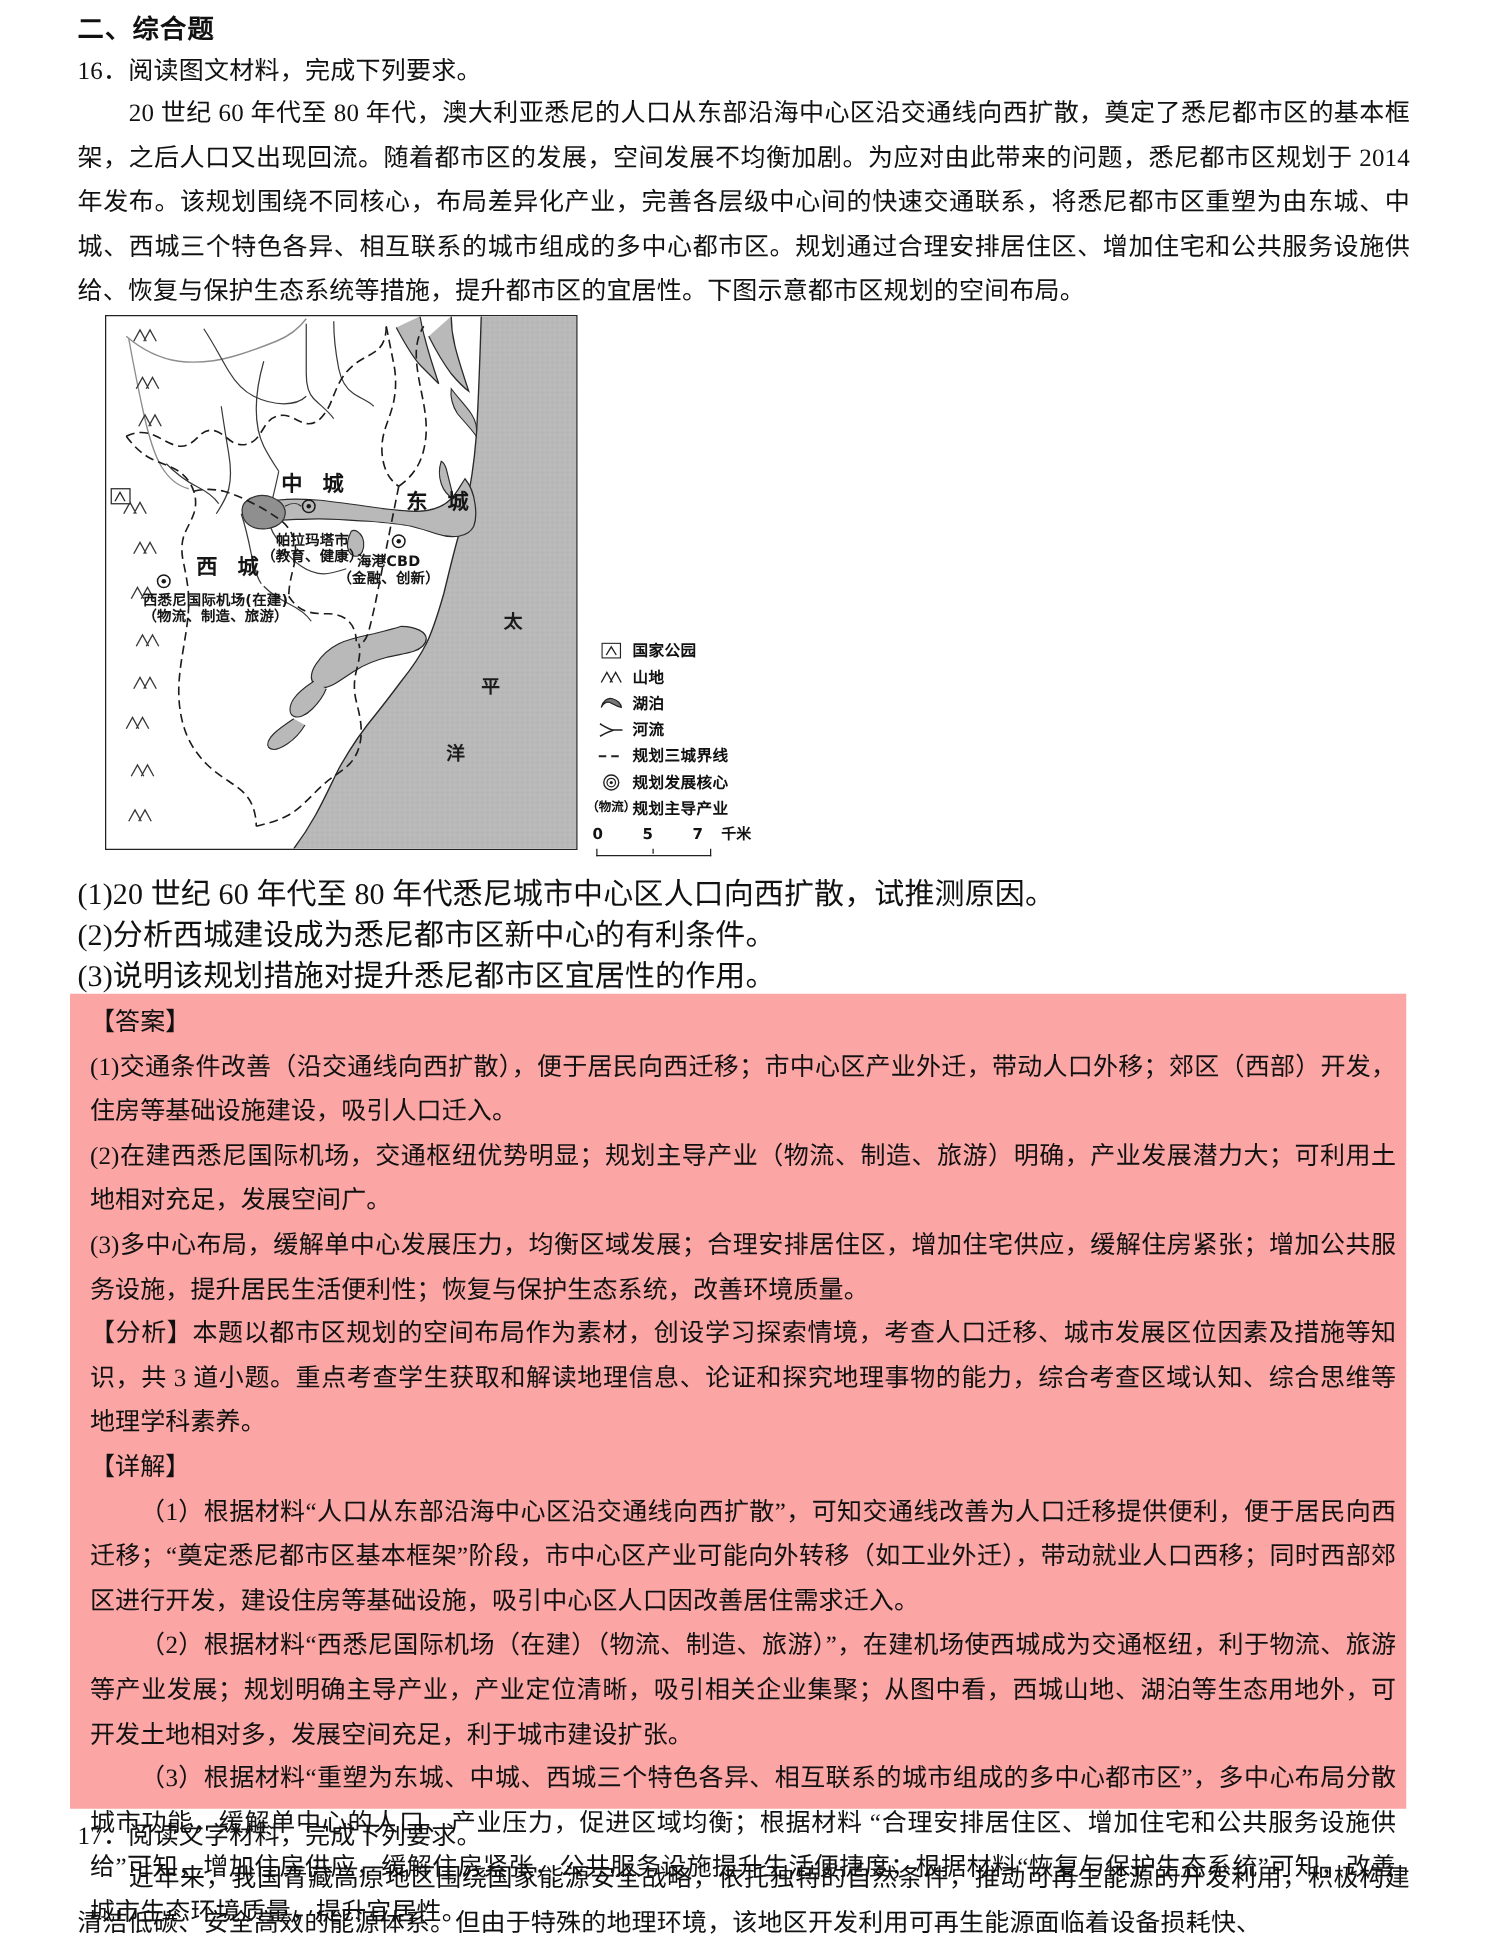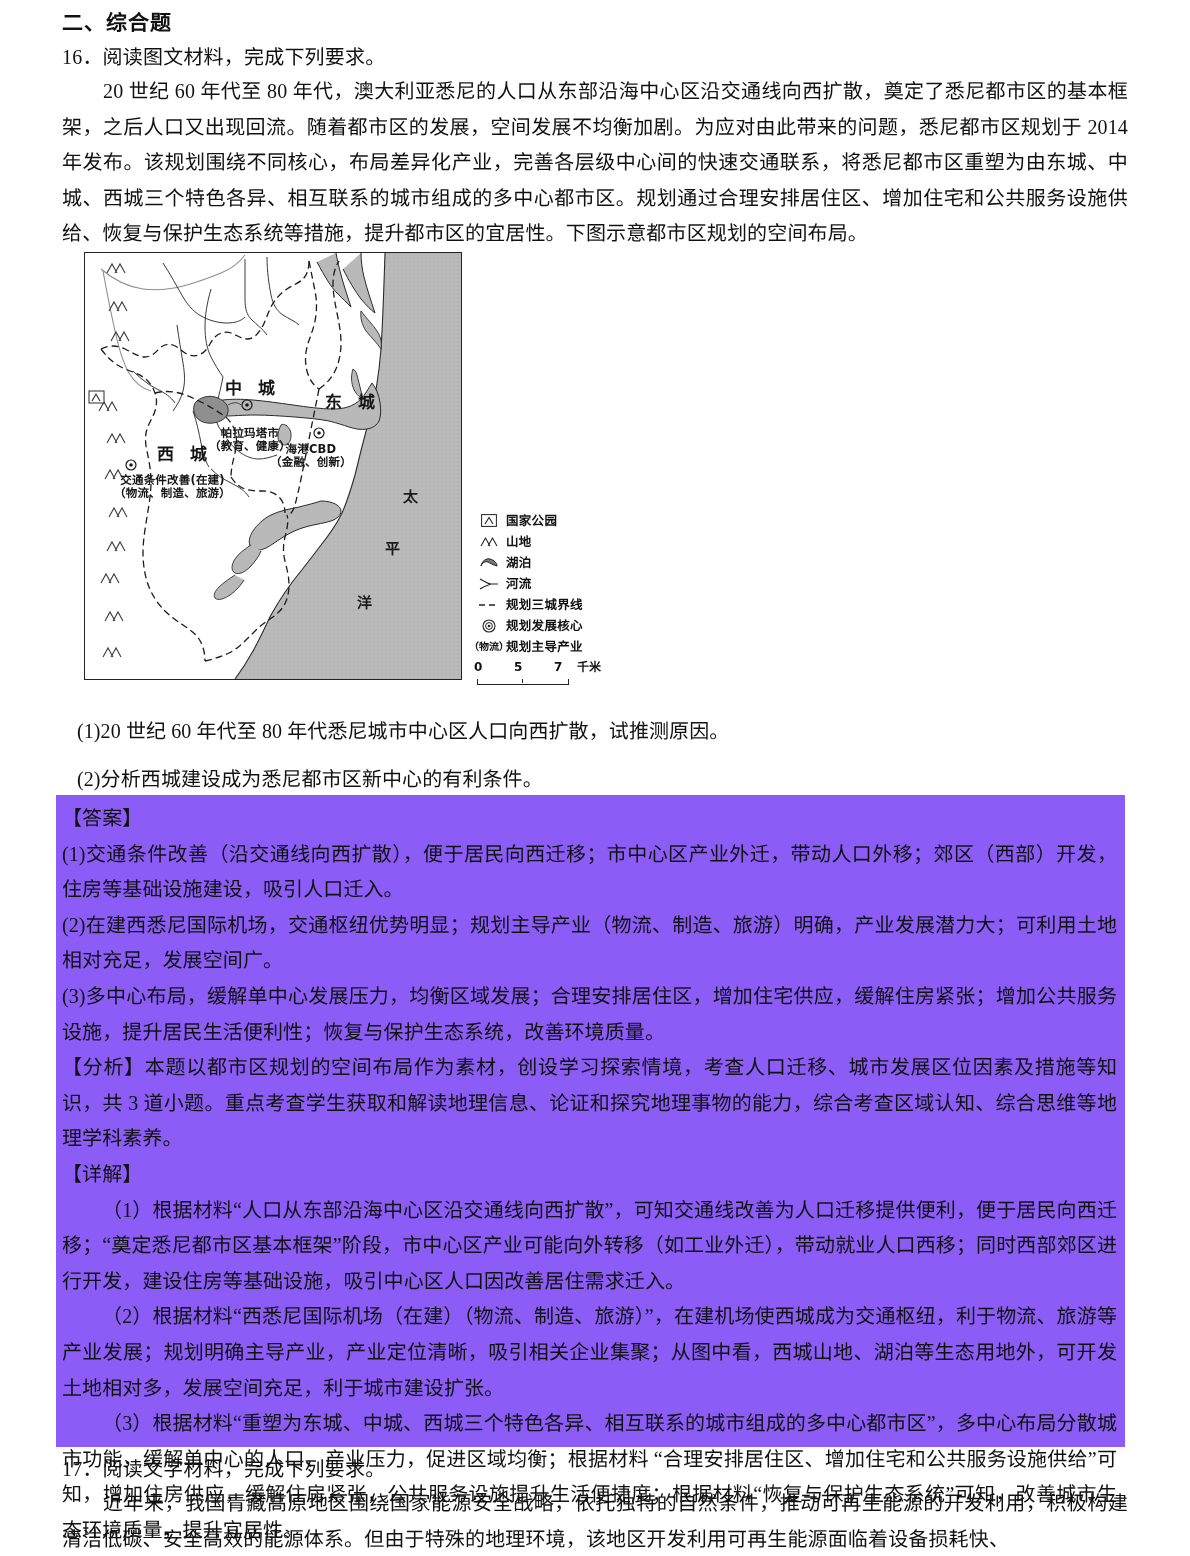--- a/index.html
+++ b/index.html
@@ -45,36 +45,36 @@
   .body-para {
     font-size: 20px;
     line-height: 35.5px;
     text-align: justify;
     text-justify: inter-ideograph;
     margin: 0;
     text-indent: 2.05em;
     letter-spacing: 0.15px;
   }
   .sub-q {
-    font-size: 20px;
+    font-size: 24px;
     line-height: 33px;
-    margin: 15px;
+    margin: 0;
     letter-spacing: 0.1px;
   }
 
   
   .answer-block {
     position: absolute;
     left: 56px;
     top: 795px;
     width: 1069px;
     height: 652px;
-    background: #8b5cf6;
+    background: #fca5a5;
     box-sizing: border-box;
-    padding: 6px 8px 6px 6px;
+    padding: 6px 8px 6px 16px;
   }
   .answer-block p {
     font-size: 20px;
     line-height: 35.6px;
     margin: 0;
     text-align: justify;
     text-justify: inter-ideograph;
     letter-spacing: 0.1px;
   }
   .answer-block p.indent2 {
@@ -402,21 +402,21 @@
         <div>帕拉玛塔市</div>
         <div>（教育、健康）</div>
       </div>
 
       <div class="map-label core-name" style="left:185px; top:190px;text-align:center;">
         <div>海港CBD</div>
         <div>（金融、创新）</div>
       </div>
 
       <div class="map-label core-name" style="left:29px; top:221px;">
-        <div>交通条件改善(在建)</div>
+        <div>西悉尼国际机场(在建)</div>
         <div>（物流、制造、旅游）</div>
       </div>
 
       <div class="ocean-char" style="left:318px; top:232px;">太</div>
       <div class="ocean-char" style="left:300px; top:284px;">平</div>
       <div class="ocean-char" style="left:272px; top:338px;">洋</div>
     </div>
 
     <div class="legend">
 

